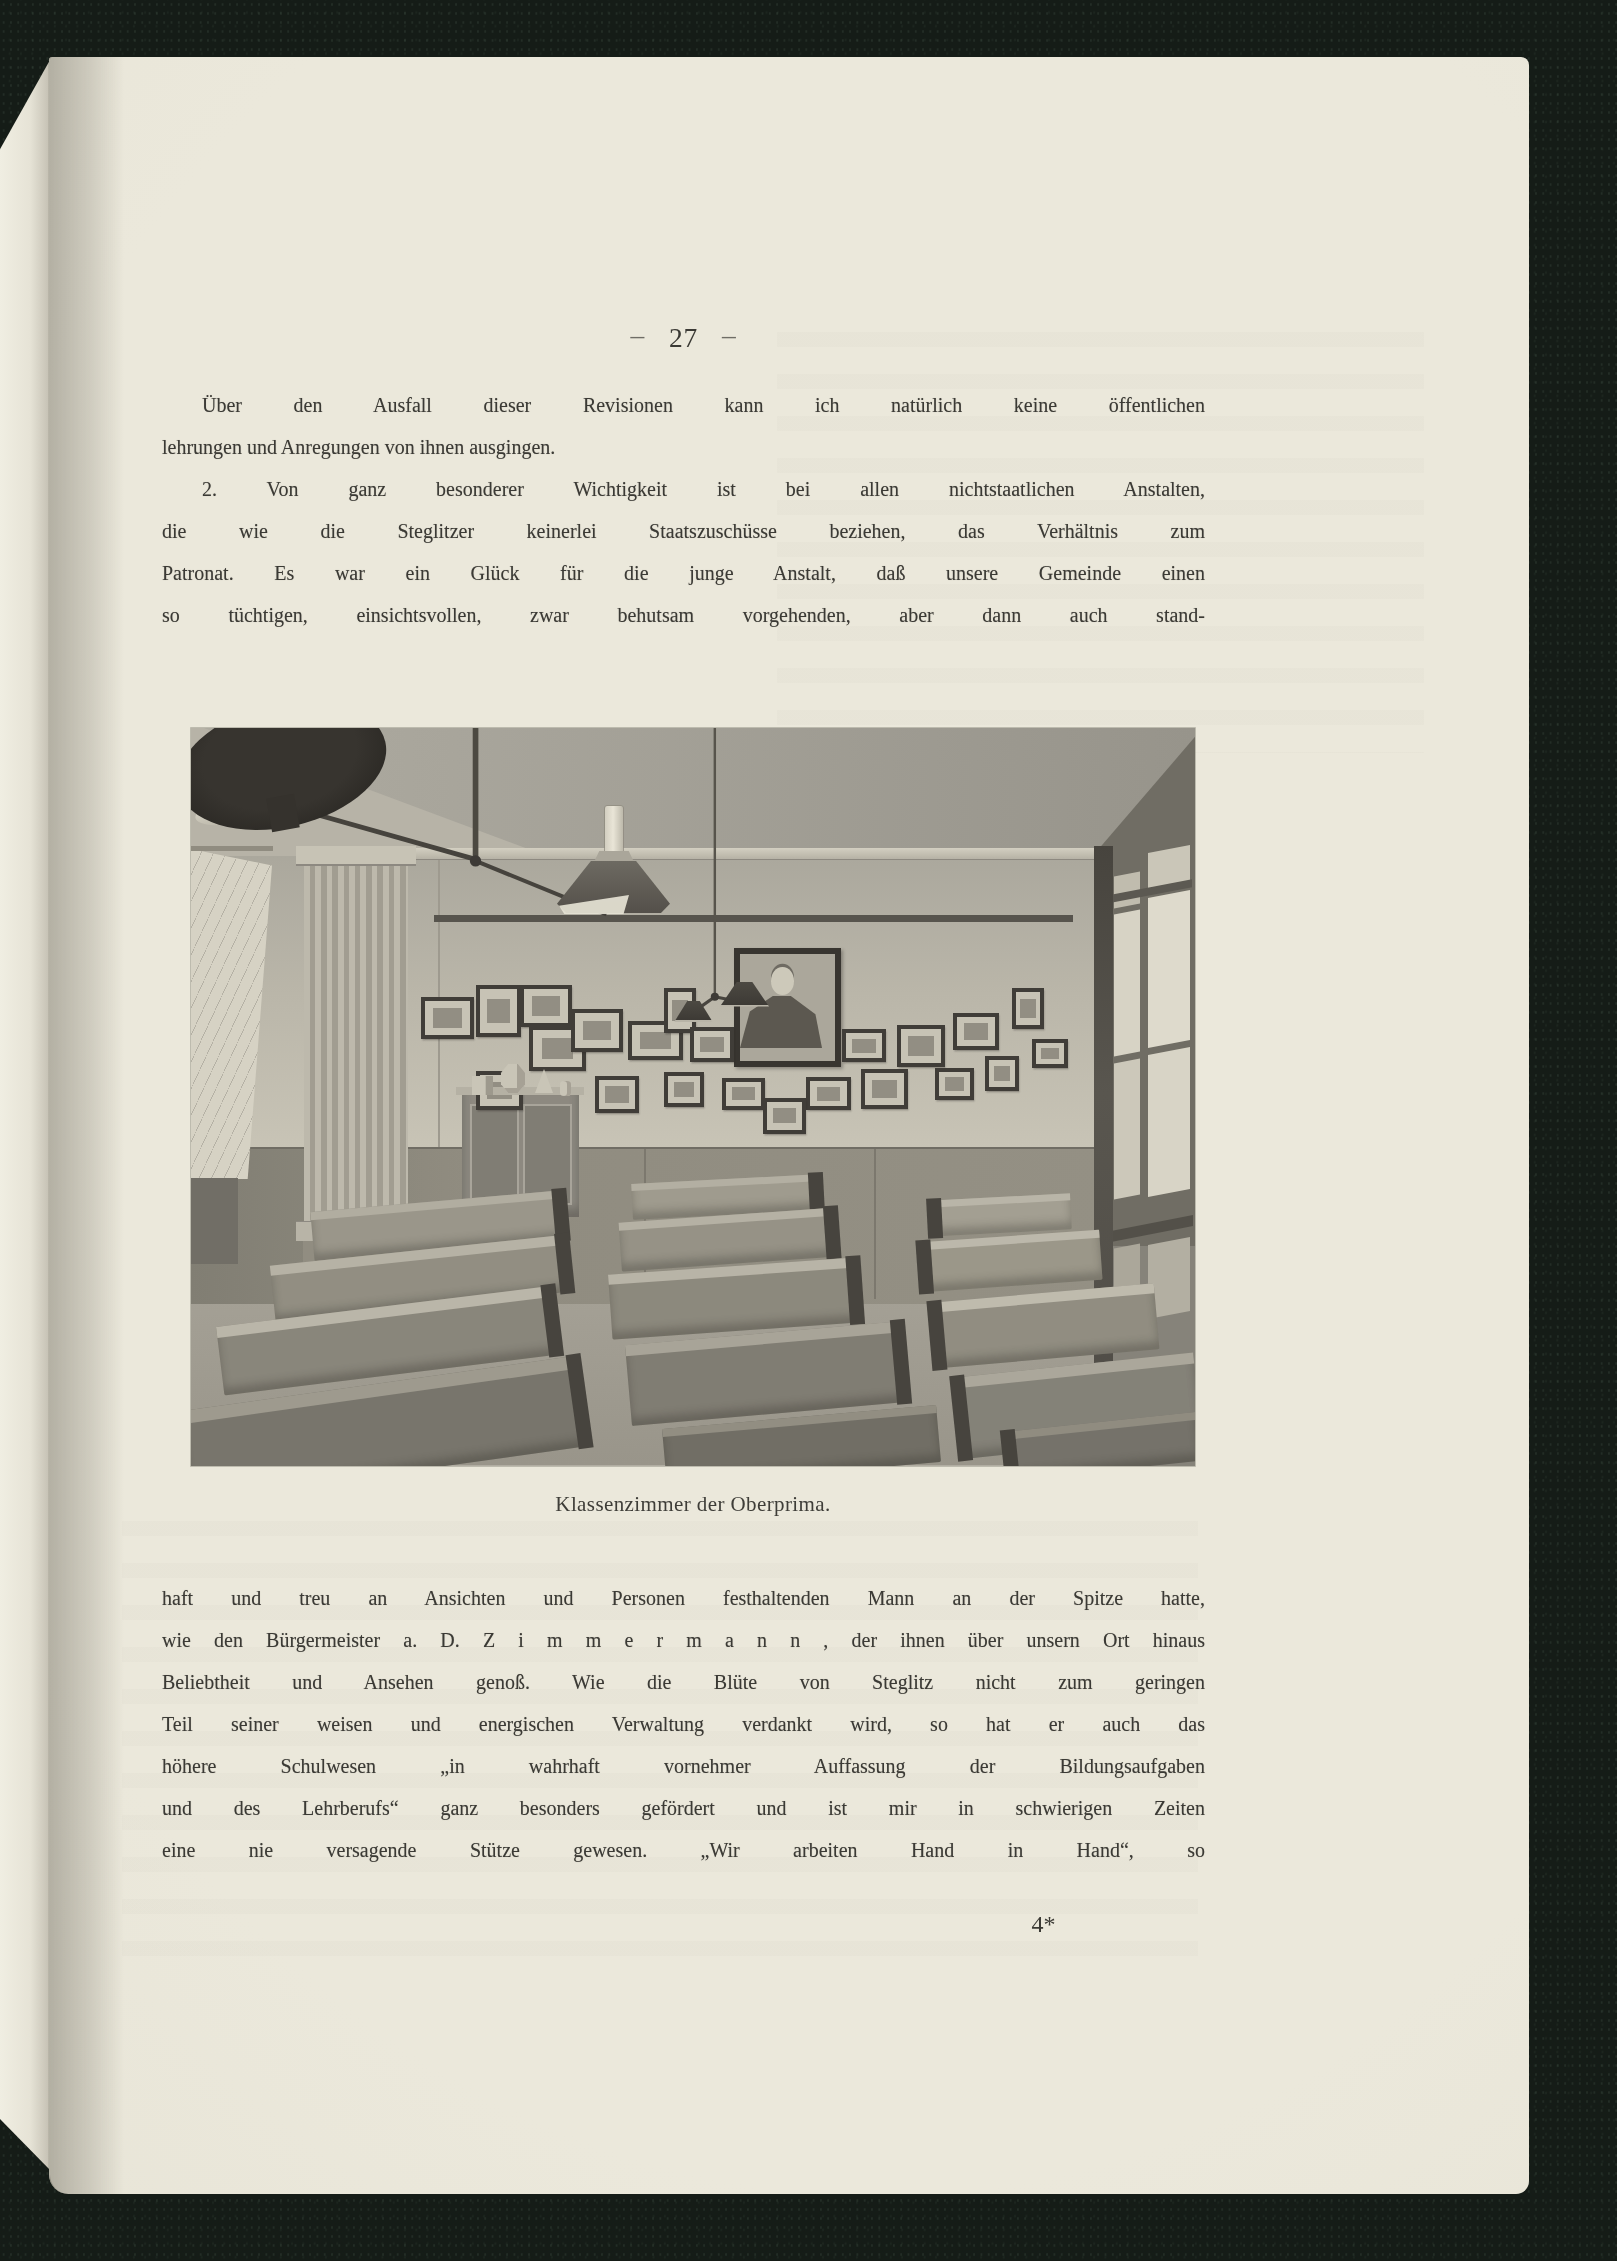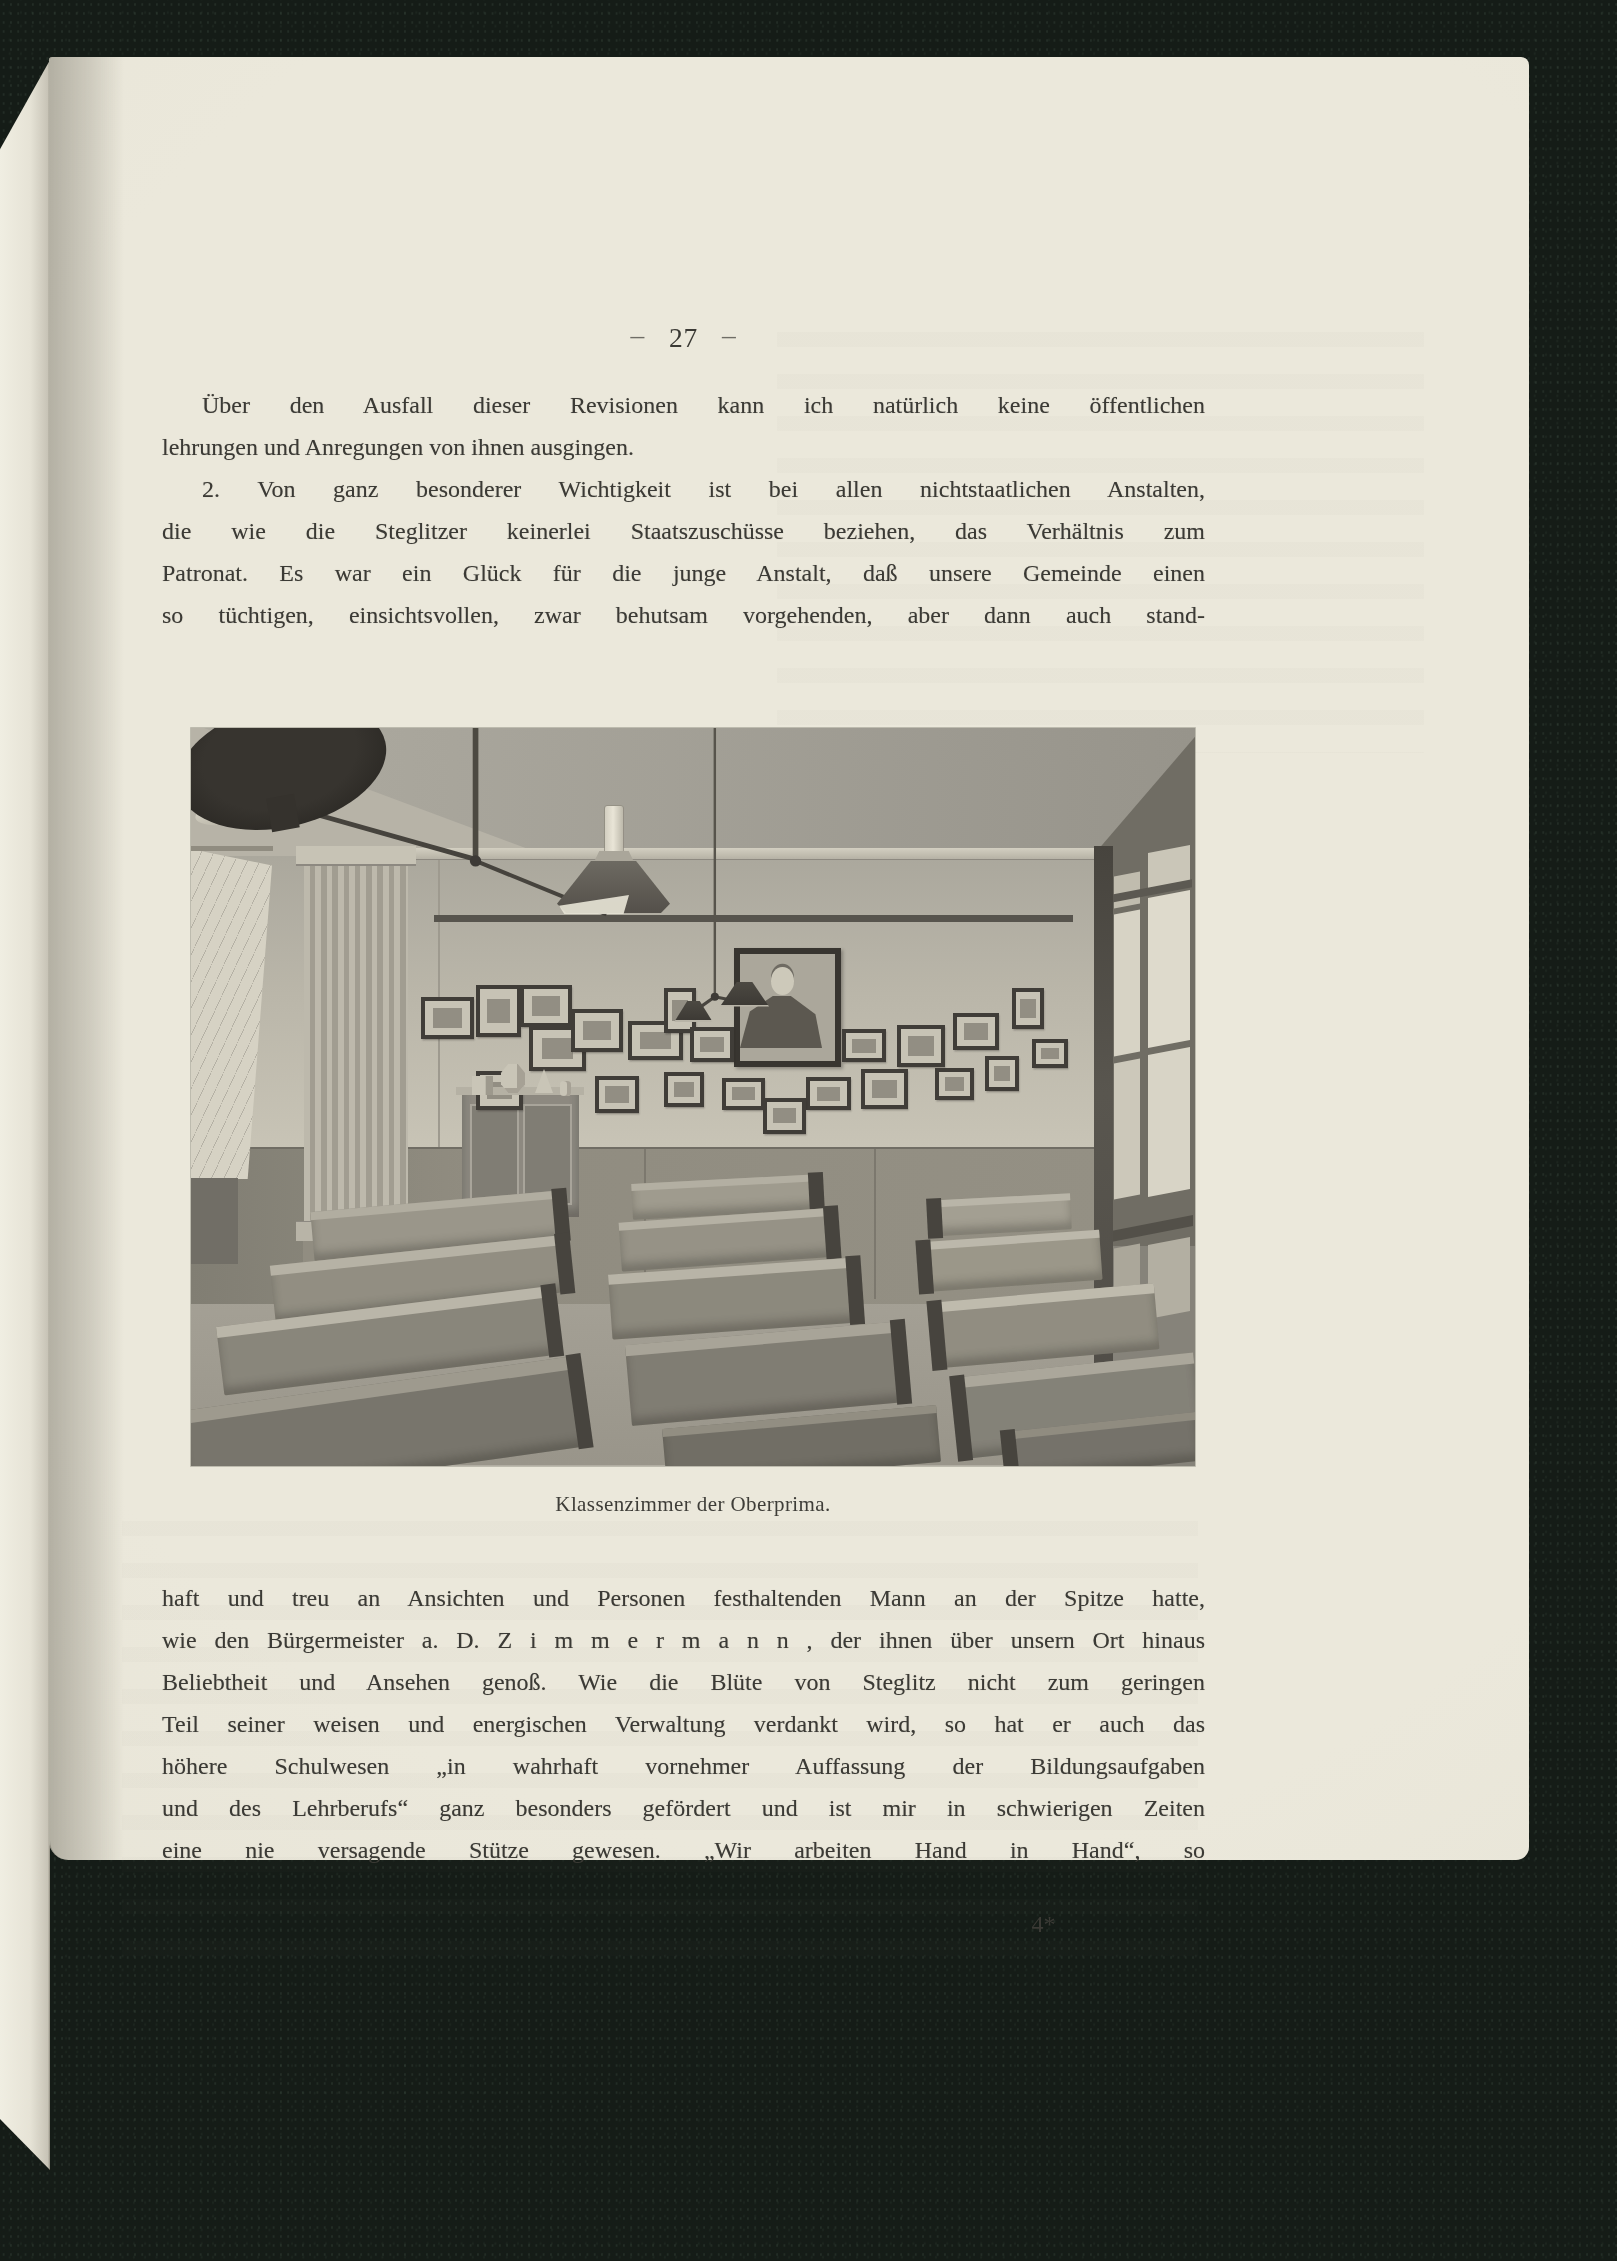--- a/index.html
+++ b/index.html
@@ -9,37 +9,37 @@
        background-image:
          radial-gradient(rgba(130,155,135,.13) 0.8px, transparent 1.3px),
          radial-gradient(rgba(90,115,95,.10) 0.8px, transparent 1.5px);
        background-size:7.3px 9px,11.3px 13.7px;
        background-position:0 0,4px 5.7px;}
 
   
   .edge-strip{position:absolute;left:0;top:60px;width:50px;height:2127px;
     background:linear-gradient(90deg,#f0eee2,#e6e3d6 60%,#c7c3b6 96%,#8e8a7d 100%);
     clip-path:polygon(0 4.2%,100% 0,100% 99.2%,0 96.8%);}
-  .page{position:absolute;left:49px;top:57px;width:1480px;height:1803px;
+  .page{position:absolute;left:49px;top:57px;width:1480px;height:2137px;
     background:radial-gradient(120% 100% at 56% 45%, #ebe8db 55%, #e4e1d3 100%);
     border-radius:3.2px 8px 13px 19.4px;}
   .gutter{position:absolute;left:0;top:0;bottom:0;width:74px;
     background:linear-gradient(90deg,rgba(98,94,82,.40),rgba(98,94,82,.20) 55%,rgba(98,94,82,0));
     border-left:0.8px solid rgba(80,76,66,.35);border-radius:3.2px 0 0 19.4px;}
   .ghost{position:absolute;opacity:.5;pointer-events:none;
     background:repeating-linear-gradient(180deg,rgba(104,100,88,.055) 0 14.6px,transparent 14.6px 42px);}
   .g1{left:728px;top:275px;width:647px;height:421px;}
   .g2{left:73px;top:1464px;width:1076px;height:453px;}
 
   
   .pageno{position:absolute;left:113px;top:265px;width:1043px;text-align:center;
     font-size:27.5px;color:#3b3a35;letter-spacing:0.8px;}
   .pageno .dash{color:#6f6d66;margin:0 24px;position:relative;top:-3.2px;}
   .tblock{position:absolute;left:113px;width:1043px;color:#3b3a35;
-    font-size:24px;line-height:42px;text-shadow:0 0 0.8px rgba(59,58,53,.35);}
+    font-size:20px;line-height:42px;text-shadow:0 0 0.8px rgba(59,58,53,.35);}
   .t-top{top:327px;}
   .t-bot{top:1520px;}
   .tl{text-align:justify;text-align-last:justify;}
   .tl.ind{padding-left:40px;}
   .tl.end{text-align-last:left;}
   .caption{position:absolute;left:142px;top:1435px;width:1004px;text-align:center;
     font-size:21px;color:#3e3d38;letter-spacing:0.4px;}
   .footmark{position:absolute;left:938px;top:1854px;width:113px;text-align:center;
     font-size:24px;color:#3b3a35;}
 

